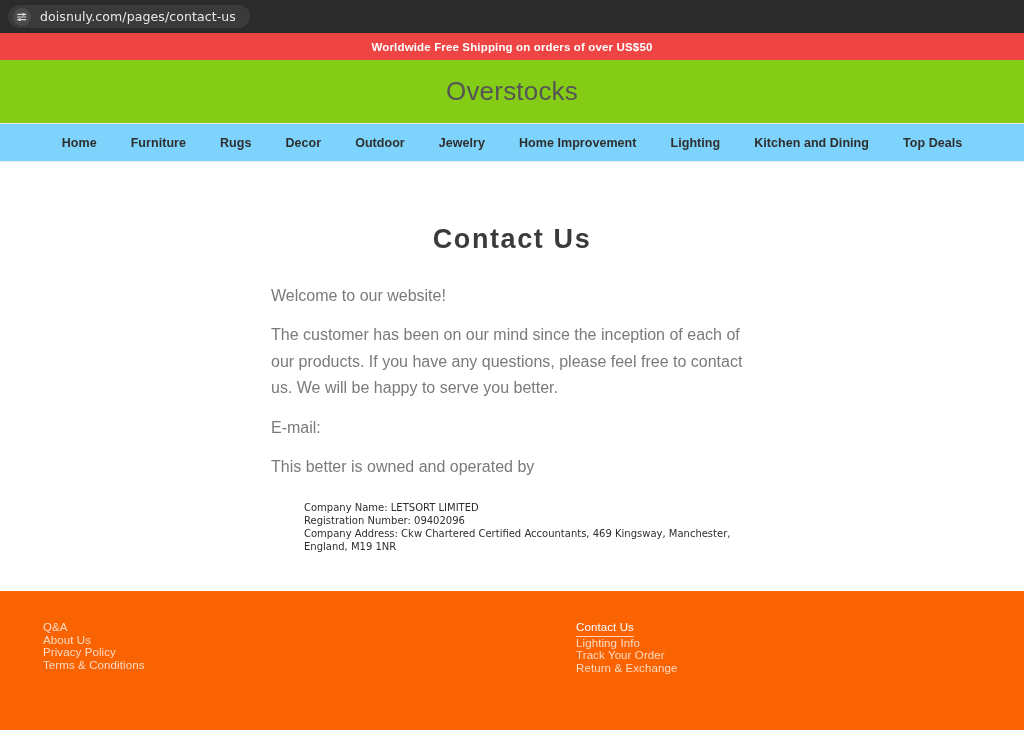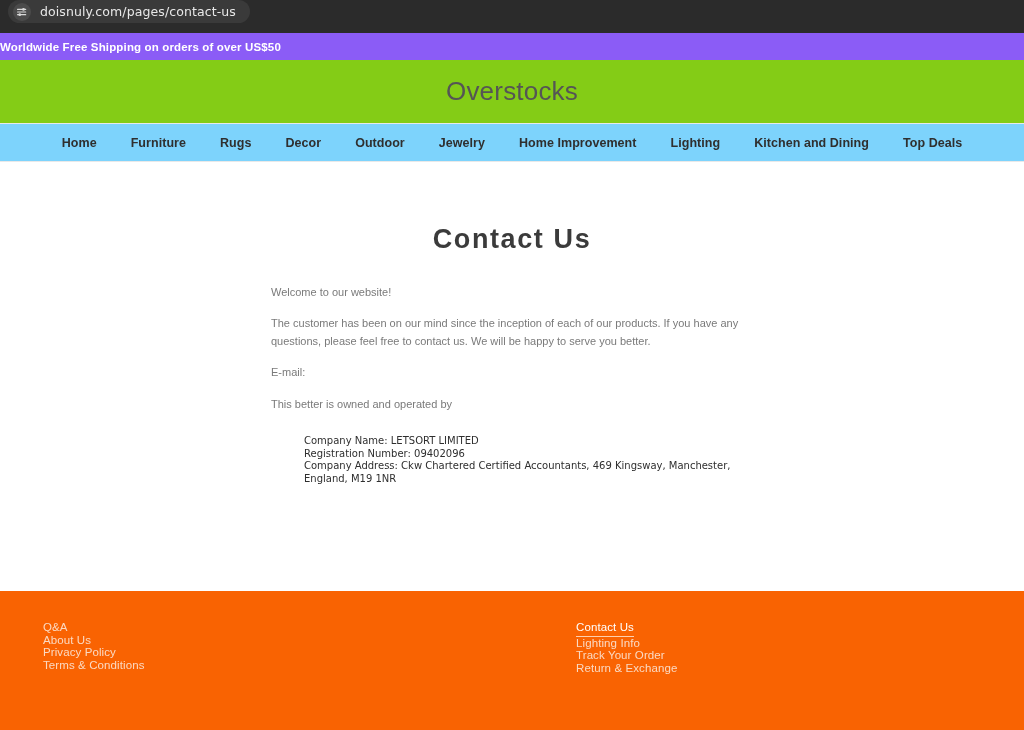--- a/index.html
+++ b/index.html
@@ -15,20 +15,21 @@
     background: #ffffff;
     font-family: "Liberation Sans", sans-serif;
     -webkit-font-smoothing: antialiased;
   }
 
   
   .browser-chrome {
     height: 33px;
     background: #2b2b2b;
     display: flex;
+    align-items: center;
     padding: 0 8px;
     position: relative;
   }
   .url-pill {
     display: flex;
     align-items: center;
     gap: 9px;
     height: 23px;
     background: #3a3a3a;
     border-radius: 12px;
@@ -50,24 +51,24 @@
     color: #e8e8e8;
     font-size: 12.5px;
     letter-spacing: 0.1px;
     white-space: nowrap;
     font-family: "DejaVu Sans", sans-serif;
   }
 
   
   .announce-bar {
     height: 27px;
-    background: #8b5cf6;
-    display: flex;
-    align-items: center;
-    justify-content: flex-start;
+    background: #ef4444;
+    display: flex;
+    align-items: center;
+    justify-content: center;
   }
   .announce-text {
     color: #ffffff;
     font-size: 11.5px;
     font-weight: bold;
     letter-spacing: 0.15px;
   }
 
   
   .site-header {
@@ -121,21 +122,21 @@
     margin: 0;
     padding-top: 62px;
   }
   .content-col {
     width: 500px;
     margin: 0 auto;
     padding-left: 9px;
     padding-top: 28px;
   }
   .para {
-    font-size: 11px;
+    font-size: 16px;
     line-height: 1.65;
     color: #7a7a7a;
     margin: 0 0 13px 0;
     font-family: "Liberation Sans", sans-serif;
   }
 
   .company-block {
     margin-top: 22px;
     padding-left: 33px;
     font-size: 10px;

